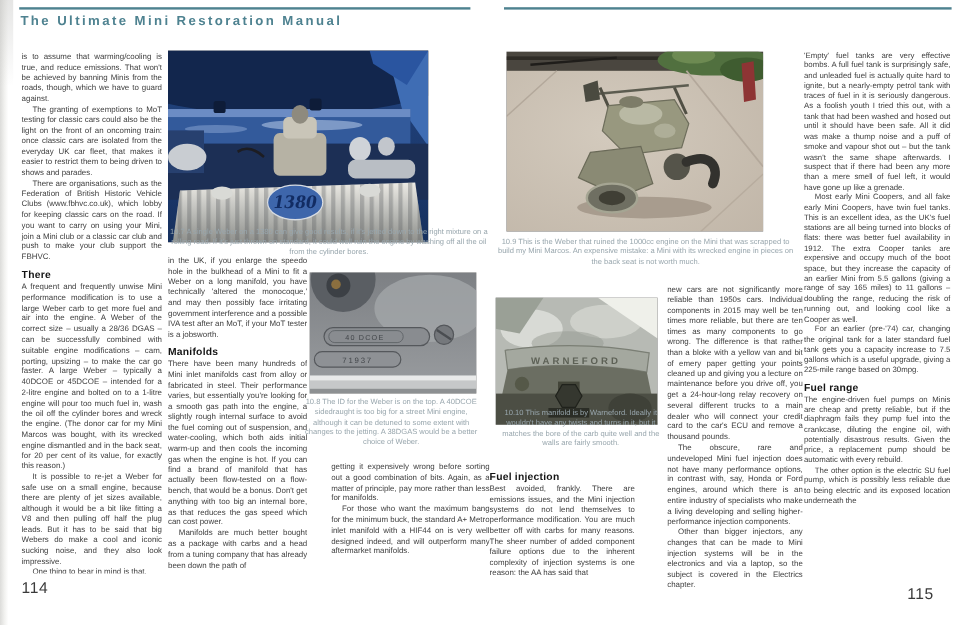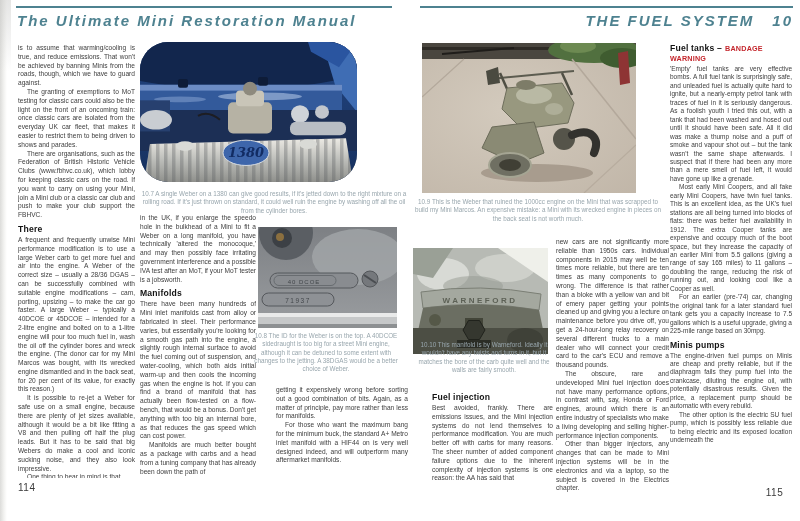--- a/index.html
+++ b/index.html
@@ -7,55 +7,55 @@
          font-family:"Liberation Sans", sans-serif;}
   
   .edge-l{position:absolute;left:0;top:0;width:7px;height:521px;
           background:linear-gradient(90deg,#dcdcda 0%,#f2f2f0 55%,#ffffff 100%);}
   .corner-smudge{position:absolute;left:0;top:0;width:11px;height:72px;
           background:linear-gradient(180deg,#c6c6c4,rgba(255,255,255,0));opacity:.45;}
   
   .rule{position:absolute;top:6px;height:2px;background:#4e8290;}
   .rule-l{left:16px;width:376px;}
   .rule-r{left:420px;width:373px;}
-  .htitle{position:absolute;top:12px;font-size:15px;font-weight:bold;letter-spacing:2px;
-          color:#4e8290;white-space:nowrap;font-style:italic;}
+  .htitle{position:absolute;top:12px;font-size:11px;font-weight:bold;letter-spacing:2px;
+          color:#4e8290;white-space:nowrap;}
   .htitle-l{left:17px;}
   .htitle-r{left:493px;width:300px;text-align:right;}
   .chnum{margin-left:18px;}
   
   .col{position:absolute;overflow:hidden;}
   .bp{margin:0;font-size:6.6px;line-height:8.8px;color:#3d3d3d;text-align:justify;}
   .ind{text-indent:9px;}
   .tight .bp{font-size:6.5px;line-height:8.45px;}
   .sh{margin:4px 0 2px 0;font-size:8.6px;font-weight:bold;color:#141414;letter-spacing:.2px;}
   .sh .warn{color:#c4262c;font-size:7.2px;margin-left:3px;}
   .sh .blackpart{color:#141414;}
   
   .caption{position:absolute;font-size:6.3px;line-height:8.3px;color:#98a6ad;text-align:center;}
   
   .photo{position:absolute;overflow:hidden;background:#888;}
   .photo svg{display:block;width:100%;height:100%;}
   
-  .pagenum{position:absolute;font-size:10px;color:#3a3a3a;letter-spacing:.5px;}
+  .pagenum{position:absolute;font-size:13px;color:#3a3a3a;letter-spacing:.5px;}
   .pn114{left:18px;top:482px;}
-  .pn115{left:756px;top:487px;width:37px;text-align:center;}
+  .pn115{left:756px;top:487px;width:37px;text-align:left;}
   
   .colL1{left:18px;top:44px;width:117px;height:434px;}
-  .photo107{left:140px;top:42px;width:217px;height:140px;border-radius:28px;}
+  .photo107{left:140px;top:42px;width:217px;height:160px;}
   .cap107{left:140px;top:190px;width:268px;}
   .colL2{left:140px;top:214px;width:116px;height:268px;}
   .photo108{left:258px;top:227px;width:139px;height:101px;}
   .cap108{left:251px;top:332px;width:150px;}
   .colL3{left:276px;top:386px;width:132px;height:112px;}
   .photo109{left:422px;top:43px;width:214px;height:150px;}
   .cap109{left:412px;top:198px;width:252px;}
   .photo1010{left:413px;top:248px;width:135px;height:106px;}
   .cap1010{left:416px;top:341px;width:136px;}
-  .colR1{left:432px;top:388px;width:121px;height:122px;}
+  .colR1{left:408px;top:388px;width:121px;height:122px;}
   .colR2{left:556px;top:238px;width:113px;height:272px;}
   .colR3{left:670px;top:43px;width:122px;height:456px;}
 </style>
 </head>
 <body>
 
 <div class="sheet">
   <div class="edge-l"></div>
   <div class="corner-smudge"></div>
 
@@ -153,23 +153,20 @@
   <div class="caption cap108">10.8 The ID for the Weber is on the top. A 40DCOE sidedraught is too big for a street Mini engine, although it can be detuned to some extent with changes to the jetting. A 38DGAS would be a better choice of Weber.</div>
 
   <div class="col colL3">
     <p class="bp">getting it expensively wrong before sorting out a good combination of bits. Again, as a matter of principle, pay more rather than less for manifolds.</p>
     <p class="bp ind">For those who want the maximum bang for the minimum buck, the standard A+ Metro inlet manifold with a HIF44 on is very well designed indeed, and will outperform many aftermarket manifolds.</p>
   </div>
 
   <div class="pagenum pn114">114</div>
 
   <div class="rule rule-r"></div>
-  <div class="htitle htitle-r">
-    <span>THE FUEL SYSTEM</span><span class="chnum">10</span>
-  </div>
 
   <div class="photo photo109">
     <svg viewBox="0 0 214 150" preserveAspectRatio="none">
       <defs>
         <radialGradient id="g109b" cx="0.4" cy="0.45" r="0.9">
           <stop offset="0" stop-color="#d3cabd"></stop>
             <stop offset="1" stop-color="#bfb4a6"></stop>
         </radialGradient>
       </defs>
       <rect width="214" height="150" fill="url(#g109b)"></rect>
@@ -227,25 +224,22 @@
     <p class="bp">Best avoided, frankly. There are emissions issues, and the Mini injection systems do not lend themselves to performance modification. You are much better off with carbs for many reasons. The sheer number of added component failure options due to the inherent complexity of injection systems is one reason: the AA has said that</p>
   </div>
 
   <div class="col colR2">
     <p class="bp">new cars are not significantly more reliable than 1950s cars. Individual components in 2015 may well be ten times more reliable, but there are ten times as many components to go wrong. The difference is that rather than a bloke with a yellow van and bit of emery paper getting your points cleaned up and giving you a lecture on maintenance before you drive off, you get a 24-hour-long relay recovery on several different trucks to a main dealer who will connect your credit card to the car's ECU and remove a thousand pounds.</p>
     <p class="bp ind">The obscure, rare and undeveloped Mini fuel injection does not have many performance options, in contrast with, say, Honda or Ford engines, around which there is an entire industry of specialists who make a living developing and selling higher-performance injection components.</p>
     <p class="bp ind">Other than bigger injectors, any changes that can be made to Mini injection systems will be in the electronics and via a laptop, so the subject is covered in the Electrics chapter.</p>
   </div>
 
   <div class="col colR3 tight">
-    <h3 class="sh" style="margin-top:0;">
-      <span class="blackpart">Fuel tanks –</span><span class="warn">BANDAGE WARNING</span>
-    </h3>
     <p class="bp">'Empty' fuel tanks are very effective bombs. A full fuel tank is surprisingly safe, and unleaded fuel is actually quite hard to ignite, but a nearly-empty petrol tank with traces of fuel in it is seriously dangerous. As a foolish youth I tried this out, with a tank that had been washed and hosed out until it should have been safe. All it did was make a thump noise and a puff of smoke and vapour shot out – but the tank wasn't the same shape afterwards. I suspect that if there had been any more than a mere smell of fuel left, it would have gone up like a grenade.</p>
     <p class="bp ind">Most early Mini Coopers, and all fake early Mini Coopers, have twin fuel tanks. This is an excellent idea, as the UK's fuel stations are all being turned into blocks of flats: there was better fuel availability in 1912. The extra Cooper tanks are expensive and occupy much of the boot space, but they increase the capacity of an earlier Mini from 5.5 gallons (giving a range of say 165 miles) to 11 gallons – doubling the range, reducing the risk of running out, and looking cool like a Cooper as well.</p>
     <p class="bp ind">For an earlier (pre-'74) car, changing the original tank for a later standard fuel tank gets you a capacity increase to 7.5 gallons which is a useful upgrade, giving a 225-mile range based on 30mpg.</p>
-    <h3 class="sh">Minis pumps</h3>
+    <h3 class="sh">Fuel range</h3>
     <p class="bp">The engine-driven fuel pumps on Minis are cheap and pretty reliable, but if the diaphragm fails they pump fuel into the crankcase, diluting the engine oil, with potentially disastrous results. Given the price, a replacement pump should be automatic with every rebuild.</p>
     <p class="bp ind">The other option is the electric SU fuel pump, which is possibly less reliable due to being electric and its exposed location underneath the</p>
   </div>
 
   <div class="pagenum pn115">115</div>
 </div>
 
 </body></html>

